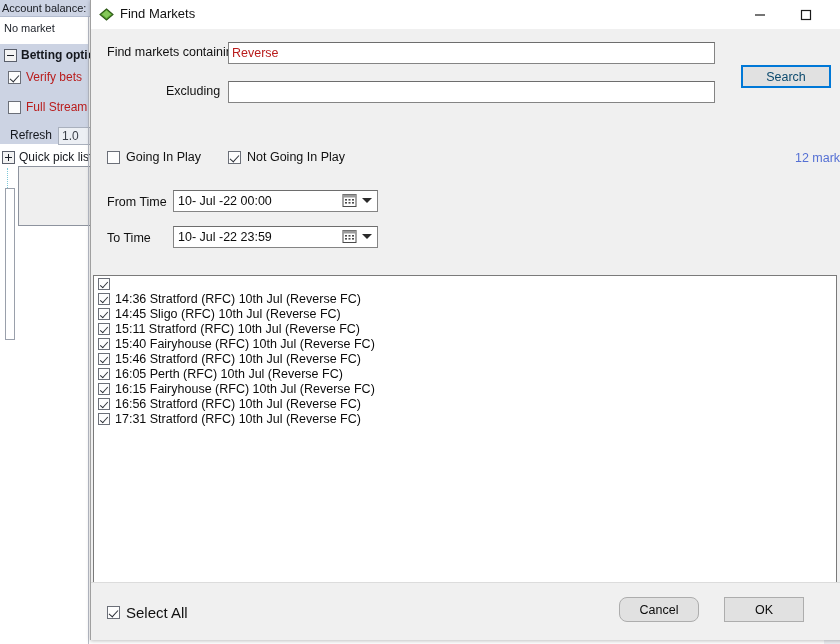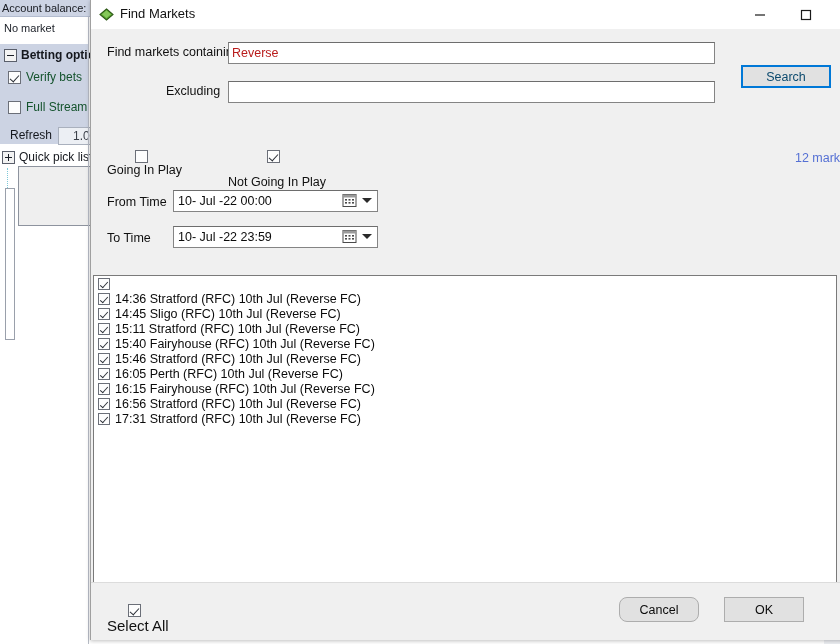--- a/index.html
+++ b/index.html
@@ -102,40 +102,40 @@
     position: absolute;
     left: 3px; top: 1px;
     width: 4px; height: 8px;
     border: solid #2b2f37;
     border-width: 0 1.6px 1.6px 0;
     transform: rotate(42deg);
   }
   .bg-row {
     position: absolute;
     font-size: 12px;
-    color: #14532d;
+    color: #b91c1c;
     white-space: nowrap;
   }
   .bg-row .winchk { margin-right: 5px; }
   .bg-verify { left: 8px; top: 70px; }
   .bg-fullstream { left: 8px; top: 100px; }
   .bg-refresh {
     position: absolute;
     left: 10px; top: 127px;
     font-size: 12px;
     color: #15181e;
     white-space: nowrap;
   }
   .bg-refresh-input {
     display: inline-block;
     margin-left: 6px;
     width: 44px;
     background: #eceff4;
     border: 1px solid #a9b0bd;
-    padding: 1px 14px;
+    padding: 1px 3px;
     font-size: 12px;
     color: #3a3f48;
     box-sizing: border-box;
     vertical-align: middle;
   }
   .bg-quickpick {
     position: absolute;
     left: 2px; top: 150px;
     font-size: 12px;
     color: #15181e;
@@ -291,25 +291,24 @@
   }
 
   .cbrow {
     position: absolute;
     font-size: 12.5px;
     color: #101010;
     white-space: nowrap;
     display: flex;
     align-items: center;
     cursor: default;
-    flex-direction: column;
   }
   .cbrow .winchk { margin-right: 6px; }
   #cb-going { left: 16px; top: 121px; }
-  #cb-notgoing { left: 137px; top: 121px; gap: 12px; }
+  #cb-notgoing { left: 137px; top: 121px; }
 
   .markets-found {
     position: absolute;
     right: 27px; top: 122px;
     font-size: 12.5px;
     color: #5570d4;
     white-space: nowrap;
   }
 
   #lbl-from { left: 16px; top: 166px; }

